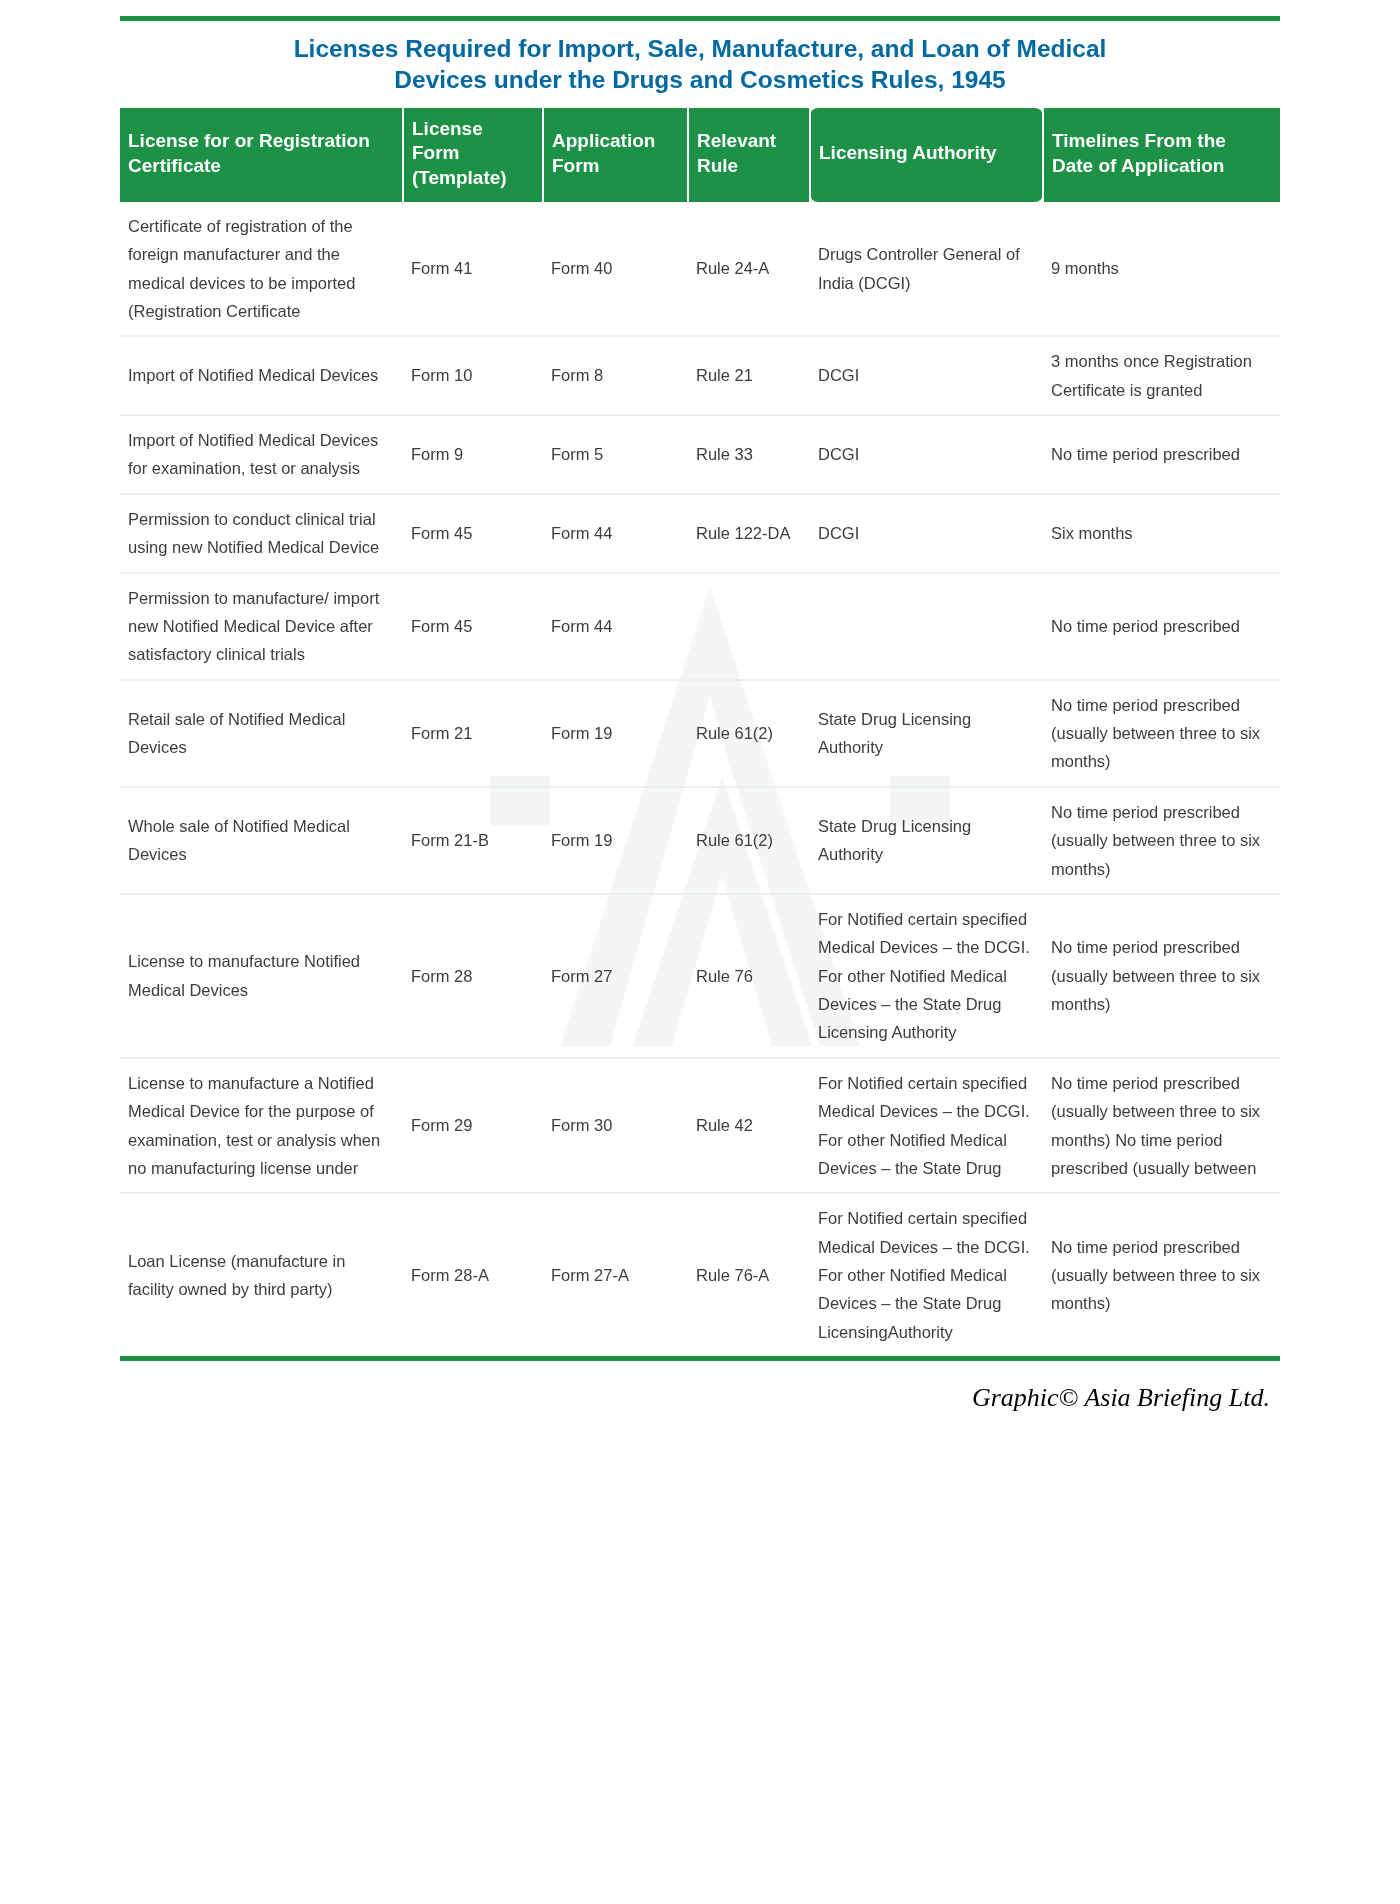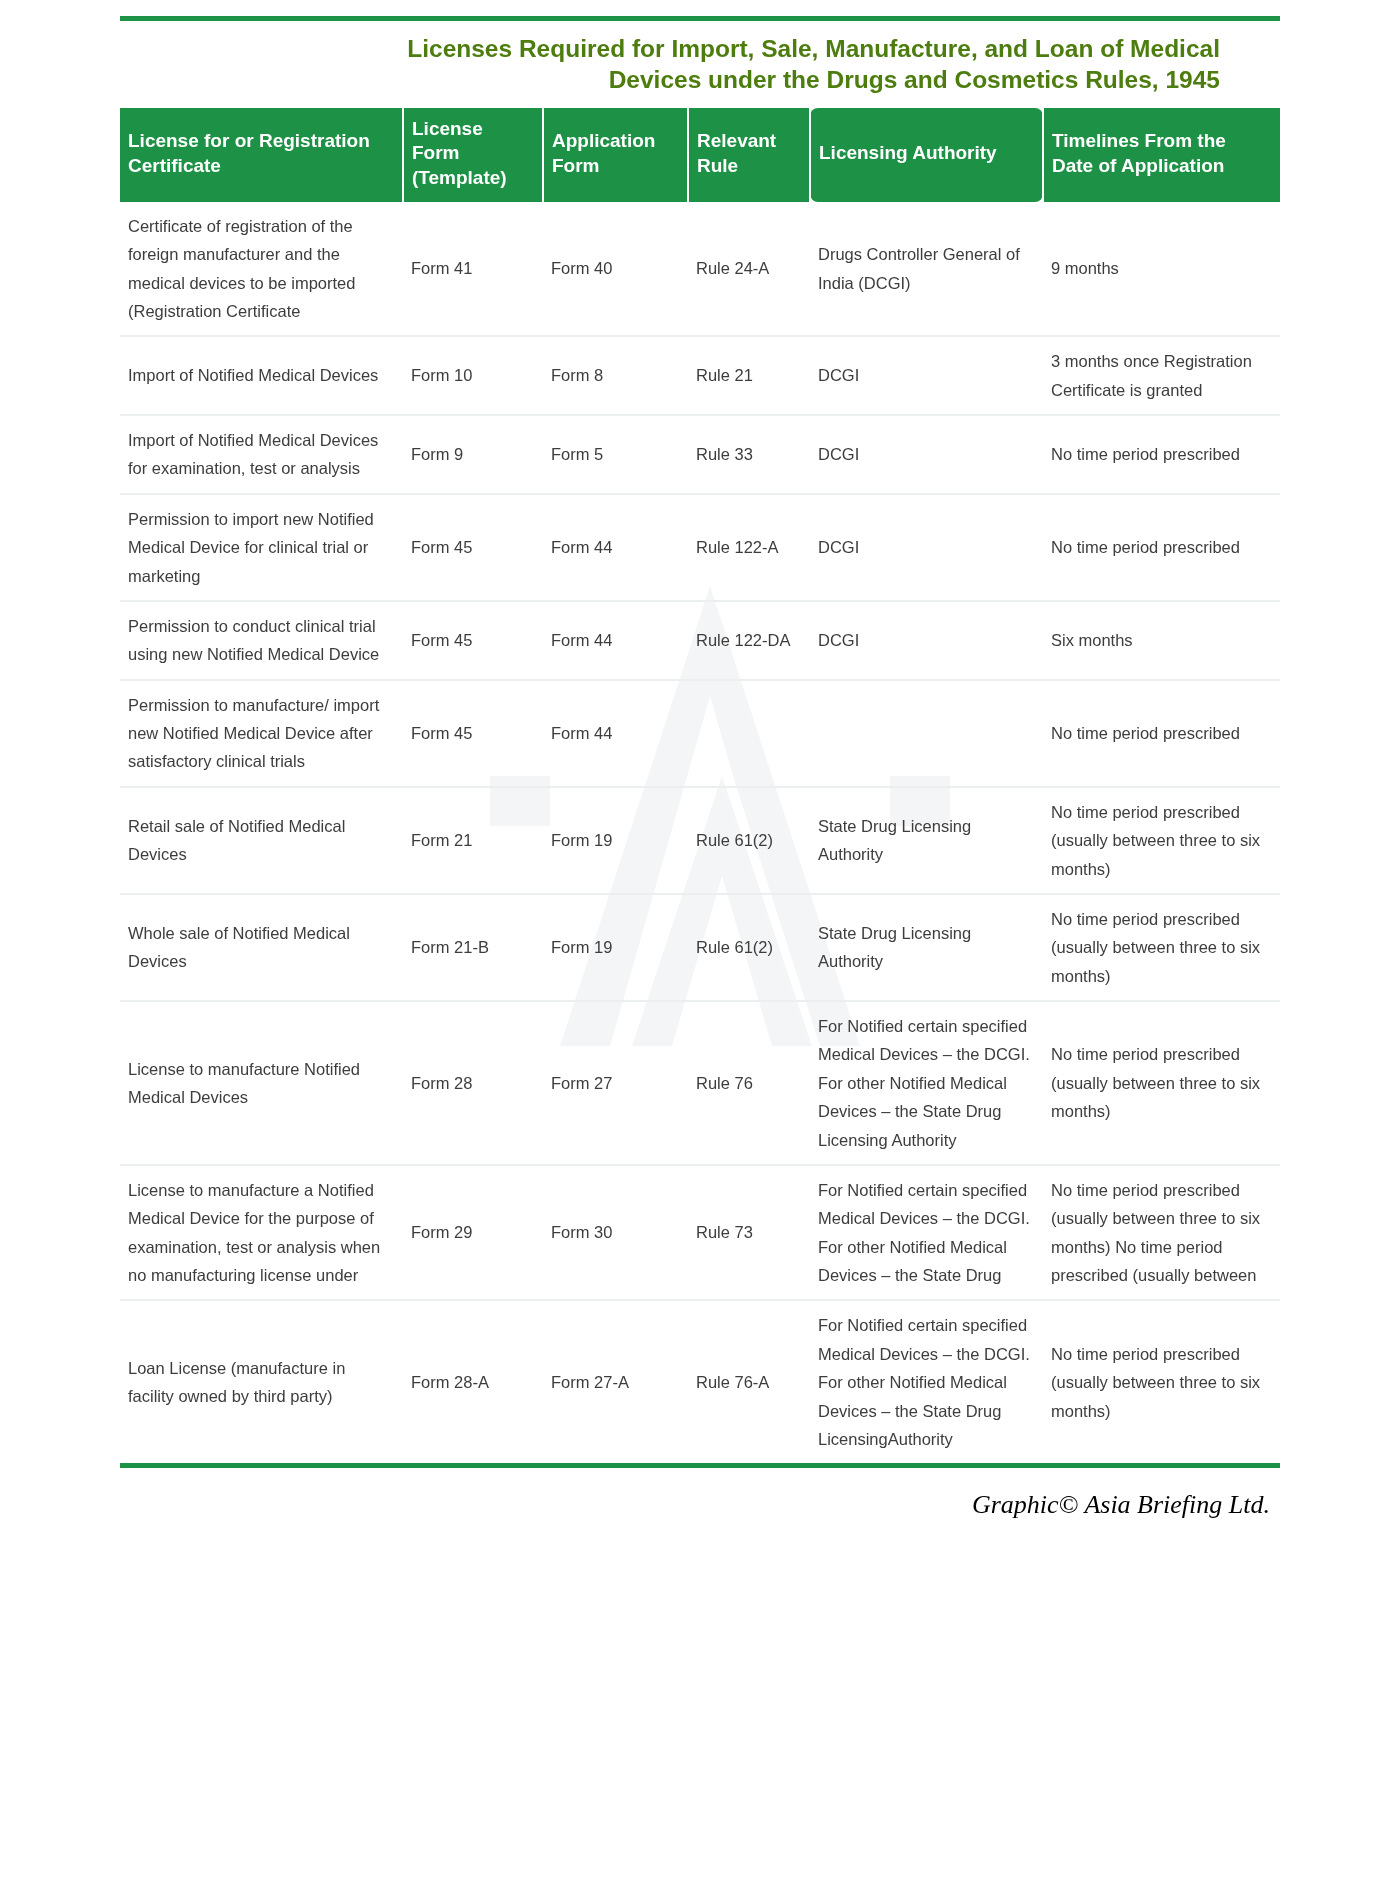--- a/index.html
+++ b/index.html
@@ -25,22 +25,22 @@
     height: 5px;
     background: #1d9146;
     margin: 16px 0 0 0;
   }
   .bottom-rule {
     height: 5px;
     background: #1d9146;
     margin: 0;
   }
   .title {
-    text-align: right;
-    color: #4d7c0f;
+    text-align: center;
+    color: #0369a1;
     font-weight: bold;
     font-size: 24.5px;
     line-height: 1.28;
     padding: 12px 60px 12px 60px;
     box-sizing: border-box;
   }
   .title .line { display: block; }
 
   .watermark {
     position: absolute;
@@ -164,28 +164,20 @@
       </tr>
       <tr>
         <td>Import of Notified Medical Devices for examination, test or analysis</td>
         <td>Form 9</td>
         <td>Form 5</td>
         <td>Rule 33</td>
         <td>DCGI</td>
         <td>No time period prescribed</td>
       </tr>
       <tr>
-        <td>Permission to import new Notified Medical Device for clinical trial or marketing</td>
-        <td>Form 45</td>
-        <td>Form 44</td>
-        <td>Rule 122-A</td>
-        <td>DCGI</td>
-        <td>No time period prescribed</td>
-      </tr>
-      <tr>
         <td>Permission to conduct clinical trial using new Notified Medical Device</td>
         <td>Form 45</td>
         <td>Form 44</td>
         <td>Rule 122-DA</td>
         <td>DCGI</td>
         <td>Six months</td>
       </tr>
       <tr>
         <td>Permission to manufacture/ import new Notified Medical Device after satisfactory clinical trials</td>
         <td>Form 45</td>
@@ -215,21 +207,21 @@
         <td>Form 28</td>
         <td>Form 27</td>
         <td>Rule 76</td>
         <td>For Notified certain specified Medical Devices – the DCGI. For other Notified Medical Devices – the State Drug Licensing Authority</td>
         <td>No time period prescribed (usually between three to six months)</td>
       </tr>
       <tr>
         <td>License to manufacture a Notified Medical Device for the purpose of examination, test or analysis when no manufacturing license under</td>
         <td>Form 29</td>
         <td>Form 30</td>
-        <td>Rule 73</td>
+        <td>Rule 42</td>
         <td>For Notified certain specified Medical Devices – the DCGI.  For other Notified Medical Devices – the State Drug</td>
         <td>No time period prescribed (usually between three to six months) No time period prescribed (usually between</td>
       </tr>
       <tr>
         <td>Loan License (manufacture in facility owned by third party)</td>
         <td>Form 28-A</td>
         <td>Form 27-A</td>
         <td>Rule 76-A</td>
         <td>For Notified certain specified Medical Devices – the DCGI.  For other Notified Medical Devices – the State Drug LicensingAuthority</td>
         <td>No time period prescribed (usually between three to six months)</td>

